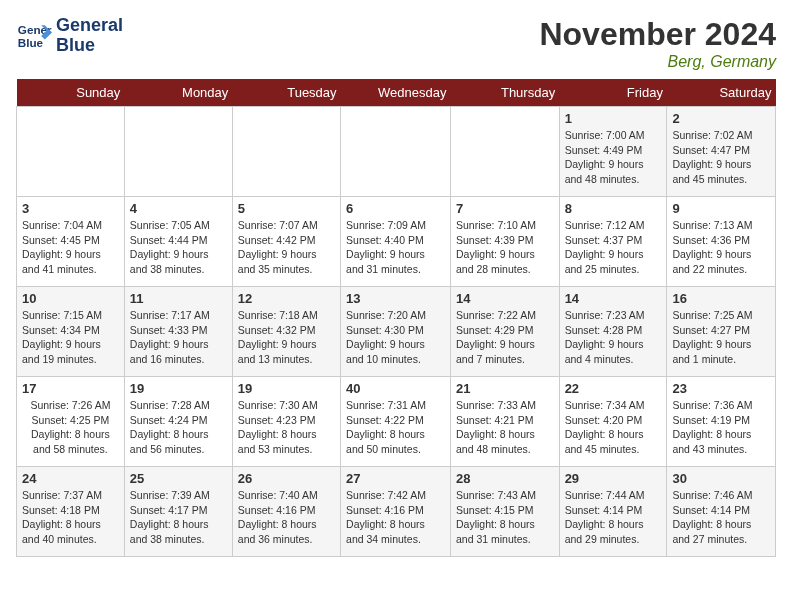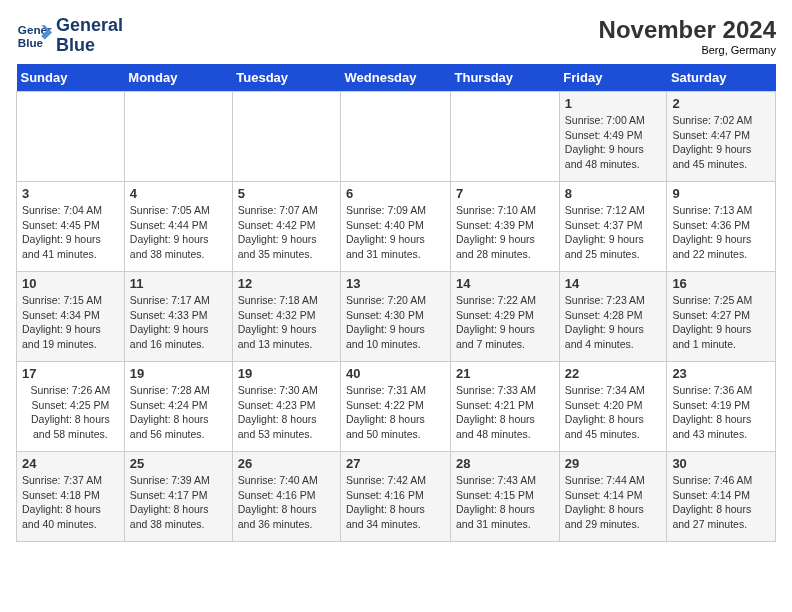--- a/index.html
+++ b/index.html
@@ -31,40 +31,41 @@
     }
     .logo-icon {
       width: 36px;
       height: 36px;
       margin-right: 4px;
     }
     .title-block {
       text-align: right;
     }
     .month-title {
-      font-size: 24px;
+      font-size: 32px;
       font-weight: bold;
       color: #333;
     }
     .location {
-      font-size: 11px;
-      color: #000000;
+      font-size: 16px;
+      color: #4d7c0f;
+      font-style: italic;
     }
     table {
       width: 100%;
       border-collapse: collapse;
       font-size: 10.5px;
     }
     thead th {
-      background: #1d4ed8;
+      background: #7f1d1d;
       color: #fff;
       padding: 6px 4px;
-      text-align: left;
+      text-align: right;
       font-size: 13px;
-      font-weight: bold;
+      font-weight: normal;
     }
     tbody tr {
       vertical-align: top;
     }
     tbody td {
       border: 1px solid #ccc;
       padding: 4px 5px;
       height: 90px;
       width: 113px;
       background: #fff;

